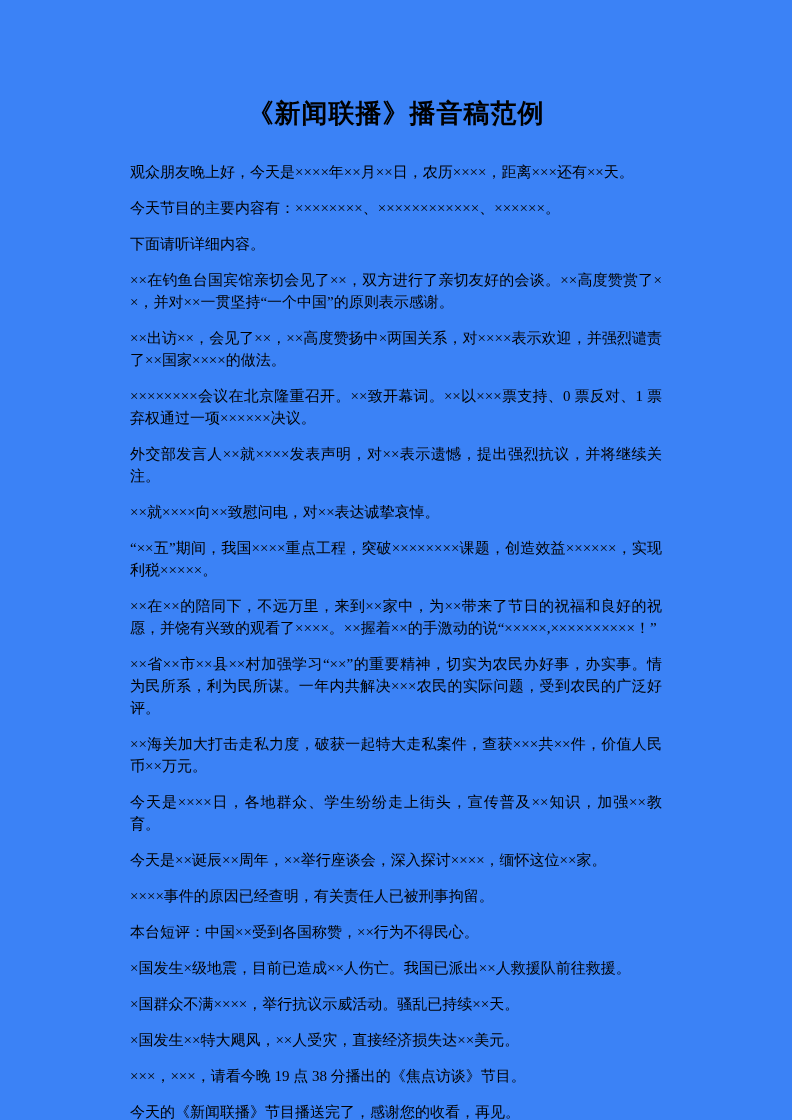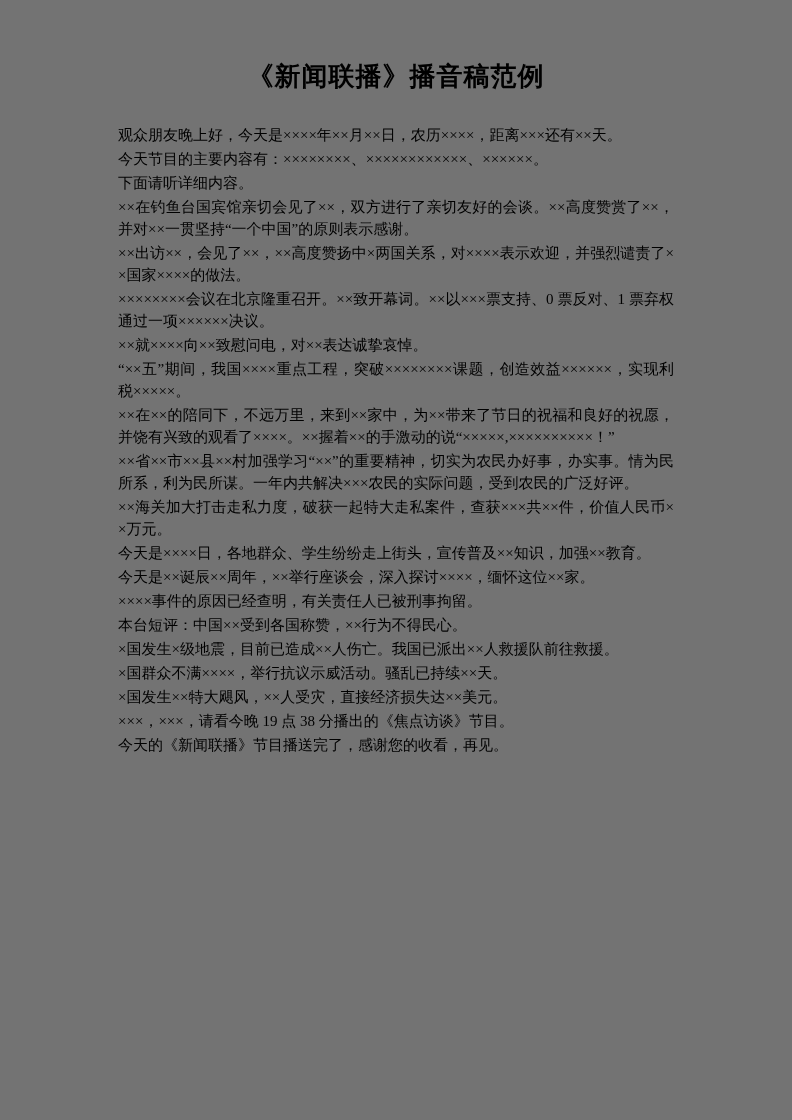--- a/index.html
+++ b/index.html
@@ -4,24 +4,24 @@
 <style>
   html, body {
     margin: 0;
     padding: 0;
     background: #ffffff;
   }
   .page {
     position: relative;
     width: 792px;
     height: 1120px;
-    background: #737373;
+    background: #3b82f6;
     overflow: hidden;
     box-sizing: border-box;
-    padding-top: 61px;
+    padding-top: 98px;
   }
   .doc-title {
     margin: 0;
     text-align: center;
     font-family: "Liberation Serif", "DejaVu Serif", serif;
     font-weight: 700;
     font-size: 26px;
     line-height: 32px;
     color: #000000;
     letter-spacing: 1px;
@@ -29,38 +29,39 @@
   .doc-body {
     width: 560px;
     margin: 31px auto 0 auto;
     font-family: "Liberation Serif", "DejaVu Serif", serif;
     font-size: 15px;
     line-height: 22px;
     color: #000000;
     text-align: justify;
   }
   .doc-body p {
-    margin: 2px;
+    margin: 14px;
     padding: 0;
     text-justify: inter-ideograph;
     word-break: break-all;
   }
 </style>
 </head>
 <body>
 
 <div class="page">
   <h1 class="doc-title">《新闻联播》播音稿范例</h1>
   <div class="doc-body">
       <p>观众朋友晚上好，今天是××××年××月××日，农历××××，距离×××还有××天。</p>
       <p>今天节目的主要内容有：××××××××、××××××××××××、××××××。</p>
       <p>下面请听详细内容。</p>
       <p>××在钓鱼台国宾馆亲切会见了××，双方进行了亲切友好的会谈。××高度赞赏了××，并对××一贯坚持“一个中国”的原则表示感谢。</p>
       <p>××出访××，会见了××，××高度赞扬中×两国关系，对××××表示欢迎，并强烈谴责了××国家××××的做法。</p>
       <p>××××××××会议在北京隆重召开。××致开幕词。××以×××票支持、0 票反对、1 票弃权通过一项××××××决议。</p>
+      <p>外交部发言人××就××××发表声明，对××表示遗憾，提出强烈抗议，并将继续关注。</p>
       <p>××就××××向××致慰问电，对××表达诚挚哀悼。</p>
       <p>“××五”期间，我国××××重点工程，突破××××××××课题，创造效益××××××，实现利税×××××。</p>
       <p>××在××的陪同下，不远万里，来到××家中，为××带来了节日的祝福和良好的祝愿，并饶有兴致的观看了××××。××握着××的手激动的说“×××××,××××××××××！”</p>
       <p>××省××市××县××村加强学习“××”的重要精神，切实为农民办好事，办实事。情为民所系，利为民所谋。一年内共解决×××农民的实际问题，受到农民的广泛好评。</p>
       <p>××海关加大打击走私力度，破获一起特大走私案件，查获×××共××件，价值人民币××万元。</p>
       <p>今天是××××日，各地群众、学生纷纷走上街头，宣传普及××知识，加强××教育。</p>
       <p>今天是××诞辰××周年，××举行座谈会，深入探讨××××，缅怀这位××家。</p>
       <p>××××事件的原因已经查明，有关责任人已被刑事拘留。</p>
       <p>本台短评：中国××受到各国称赞，××行为不得民心。</p>
       <p>×国发生×级地震，目前已造成××人伤亡。我国已派出××人救援队前往救援。</p>

